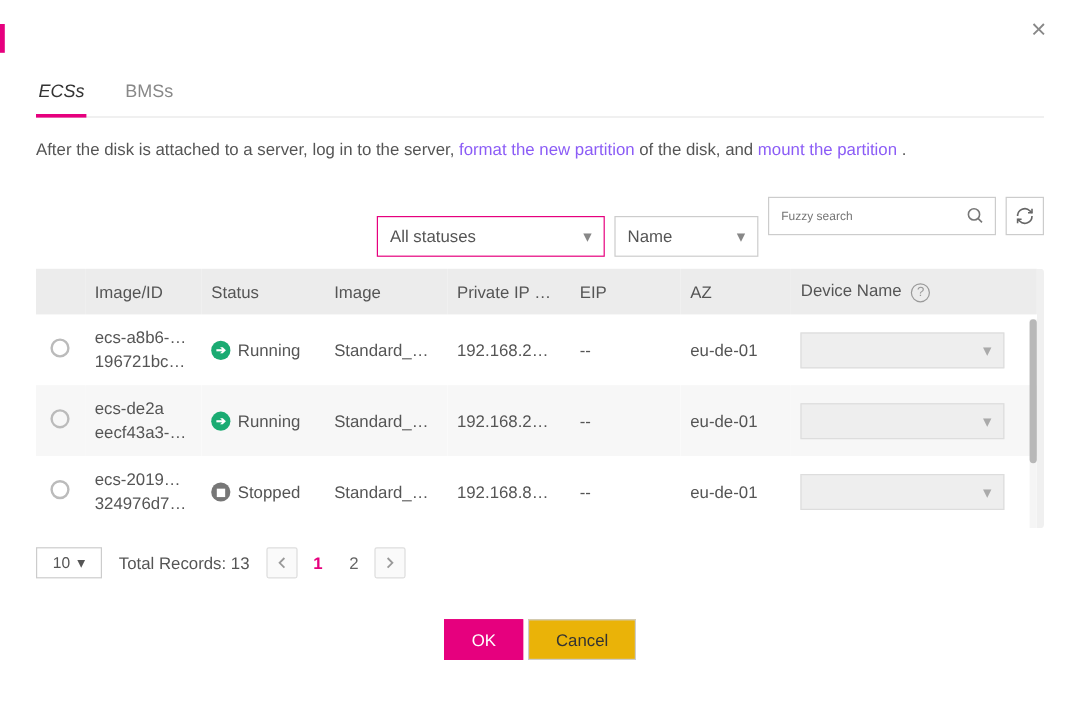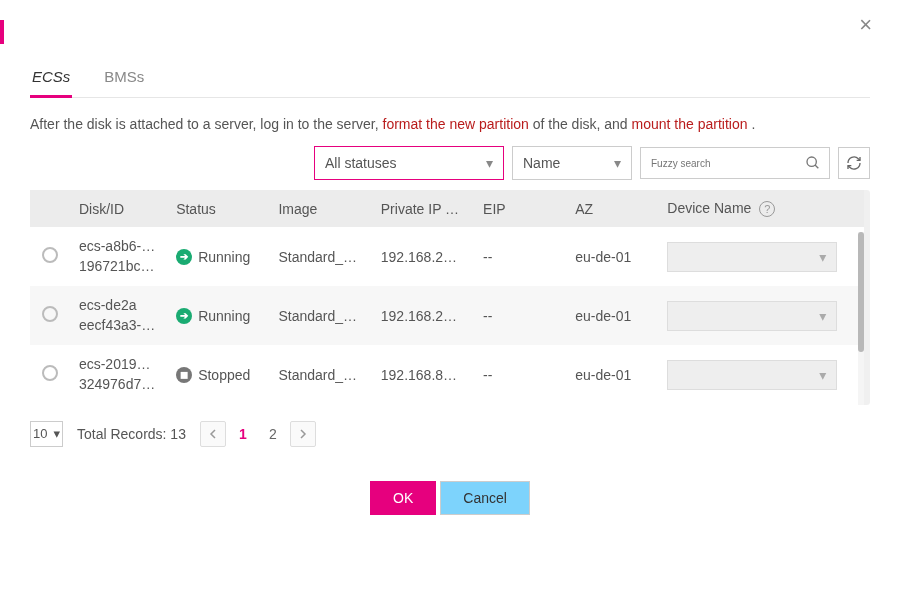--- a/index.html
+++ b/index.html
@@ -61,39 +61,40 @@
     color: #333;
     border-bottom-color: #e6007e;
     font-weight: 500;
     font-style: italic;
   }
   .help-text {
     color: #555;
     margin-bottom: 14px;
     font-size: 14px;
   }
-  .help-text .link { color: #b91c1c; cursor: pointer; }
+  .help-text .link { color: #8b5cf6; cursor: pointer; }
   .filter-row {
     display: flex;
     justify-content: flex-end;
     gap: 8px;
     margin-bottom: 10px;
     align-items: center;
   }
   .select-box, .select-box2 {
     display: flex;
     align-items: center;
     justify-content: space-between;
     border: 1px solid #ccc;
     height: 32px;
     padding: 16px 10px;
     background: #fff;
     cursor: pointer;
     color: #555;
     width: 190px;
+    margin-top: 34px;
   }
   .select-box { border-color: #e6007e; }
   .select-box2 { width: 120px; }
   .caret-dn {
     margin-left: 6px;
     color: #888;
   }
   .search-box {
     display: flex;
     align-items: center;
@@ -215,21 +216,21 @@
     display: flex;
     align-items: center;
     gap: 14px;
     margin-top: 16px;
     color: #555;
   }
   .page-size {
     display: flex; align-items: center;
     border: 1px solid #ccc;
     height: 26px;
-    padding: 0 2px;
+    padding: 0 13px;
     gap: 6px;
     cursor: pointer;
     font-size: 13px;
   }
   .pager-btns { display: flex; align-items: center; gap: 4px; }
   .pg-btn {
     min-width: 26px; height: 26px;
     display: flex; align-items: center; justify-content: center;
     cursor: pointer;
     color: #666;
@@ -240,21 +241,21 @@
   .footer-btns {
     display: flex;
     justify-content: center;
     gap: 4px;
     margin-top: 34px;
   }
   .btn {
     height: 34px;
     padding: 0 22px;
     border: 1px solid #ccc;
-    background: #7dd3fc;
+    background: #eab308;
     cursor: pointer;
     font-size: 14px;
     color: #333;
   }
   .btn.primary {
     background: #e6007e;
     border-color: #e6007e;
     color: #fff;
   }
   svg { display:block; }
@@ -319,21 +320,21 @@
           <col class="col-status">
           <col class="col-image">
         <col class="col-ip">
           <col class="col-eip">
           <col class="col-az">
           <col class="col-dev">
       </colgroup>
       <thead>
         <tr>
           <th></th>
-          <th>Disk/ID</th>
+          <th>Image/ID</th>
           <th>Status</th>
           <th>Image</th>
           <th>Private IP …</th>
           <th>EIP</th>
           <th>AZ</th>
           <th>
             <span>Device Name</span>
             <span class="help-q">?</span>
           </th>
         </tr>

